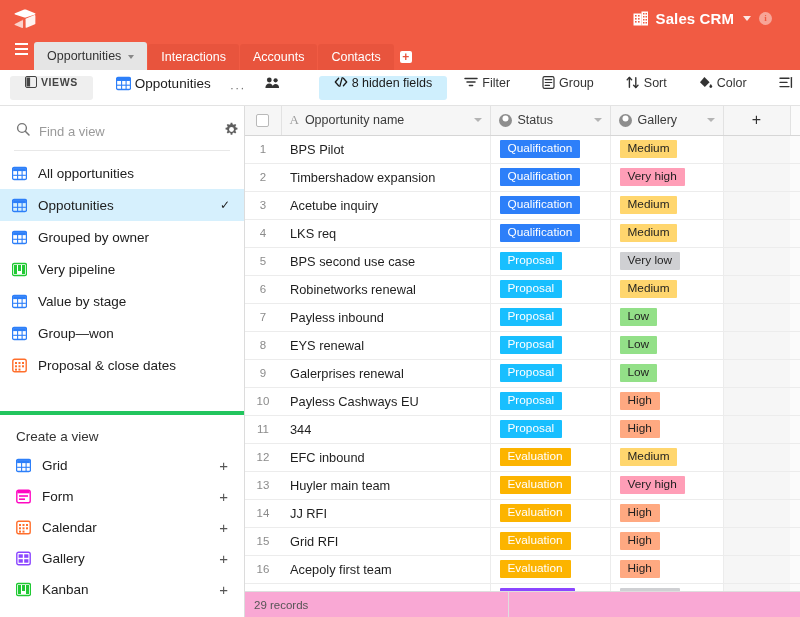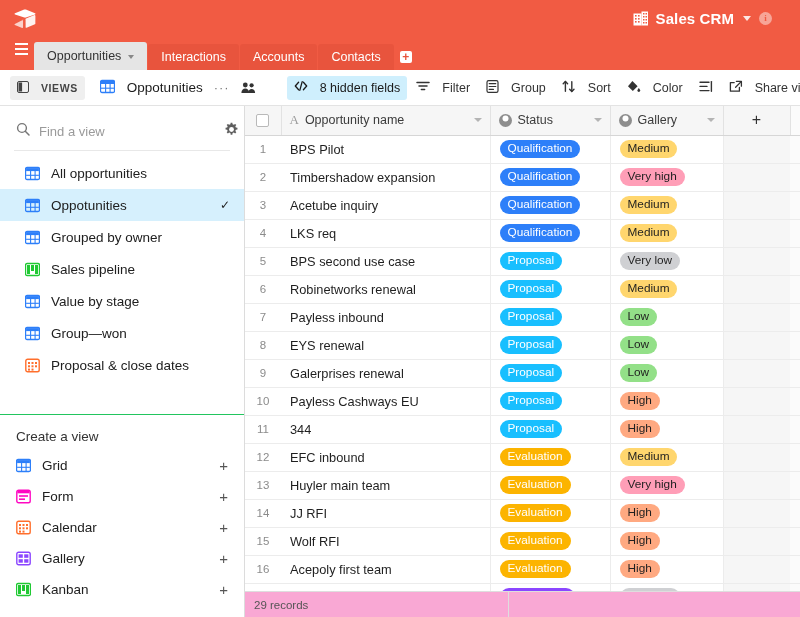--- a/index.html
+++ b/index.html
@@ -100,22 +100,22 @@
     height: 36px; flex: 0 0 36px;
     background: #ffffff;
     display: flex; align-items: center;
     padding: 0 10px;
     gap: 2px;
     border-bottom: 1px solid #e3e3e3;
     font-size: 12.5px;
     color: #333;
   }
   .tb-btn {
-    display: flex; align-items: center; gap: 12px;
-    height: 24px; padding: 0 7px;
+    display: flex; gap: 4px;
+    height: 24px; padding: 0 15px;
     border-radius: 3px;
     color: #333; white-space: nowrap;
   }
   .tb-views {
     background: #efefef;
     font-size: 10.5px; letter-spacing: 0.6px; font-weight: 600;
     color: #444; text-transform: uppercase;
     margin-right: 6px;
   }
   .tb-hidden {
@@ -147,29 +147,29 @@
     border: none; outline: none; flex: 1;
     font-size: 13px; color: #333;
     font-family: inherit; background: transparent;
   }
   .search-input::placeholder { color: #9a9a9a; }
   .divider { height: 1px; background: #e8e8e8; margin: 2px 14px 0 14px; }
 
   .view-list { padding: 6px 0 0 0; }
   .view-item {
     display: flex; align-items: center;
-    height: 32px; padding: 0 14px 0 25px; gap: 11px;
+    height: 32px; padding: 0 14px 0 12px; gap: 11px;
     font-size: 13.5px; color: #202020;
   }
   .view-item.selected { background: #d6f0fd; }
   .view-item .check { margin-left: auto; font-size: 12px; color: #222; }
 
   .createview {
     margin-top: auto;
-    border-top: 1px solid #22c55e;
+    border-top: 4px solid #22c55e;
     padding: 14px 0 12px 0;
   }
   .createview h4 {
     font-size: 13.5px; font-weight: normal; color: #333;
     padding: 0 16px 6px 16px;
   }
   .cv-item {
     display: flex; align-items: center;
     height: 31px; padding: 0 16px; gap: 11px;
     font-size: 13.5px; color: #202020;
@@ -247,21 +247,21 @@
   tbody td.rownum {
     color: #8b8b8b; font-size: 11.5px; text-align: center; padding: 0;
     border-right: none;
   }
   tbody td.cell-add, tbody td.cell-rest { background: #f6f6f6; border-right: none; }
   tbody td.cell-rest { background:#fbfbfb; }
 
   .badge {
     display: inline-block;
     padding: 2px 8px 3px 8px;
-    border-radius: 9px;
+    border-radius: 1px;
     font-size: 11.8px;
     line-height: 1.1;
     color: #fff;
     white-space: nowrap;
   }
   .badge.dark { color: #1f1f1f; }
 
   .footer {
     height: 26px; flex: 0 0 26px;
     background: #f9a8d4;
@@ -518,21 +518,21 @@
         </div>
         <div class="view-item">
           <span class="sq">
             <svg width="15" height="15" viewBox="0 0 15 15">
                 <rect x="0.5" y="1.5" width="14" height="12" rx="1.6" fill="none" stroke="#20c933" stroke-width="1.4"></rect>
                 <rect x="2" y="3" width="3" height="9" fill="#20c933"></rect>
                 <rect x="6" y="3" width="3" height="6" fill="#20c933"></rect>
                 <rect x="10" y="3" width="3" height="9" fill="#20c933"></rect>
               </svg>
           </span>
-          <span>Sales pipeline</span>
+          <span>Very pipeline</span>
         </div>
         <div class="view-item">
           <span class="sq">
             <svg width="15" height="15" viewBox="0 0 15 15">
                 <rect x="0.5" y="1.5" width="14" height="12" rx="1.6" fill="none" stroke="#2d7ff9" stroke-width="1.4"></rect>
                 <rect x="1.1" y="2.1" width="12.8" height="3" fill="#2d7ff9"></rect>
                 <line x1="5.6" y1="5.1" x2="5.6" y2="13.4" stroke="#2d7ff9" stroke-width="1.1"></line>
                 <line x1="10.1" y1="5.1" x2="10.1" y2="13.4" stroke="#2d7ff9" stroke-width="1.1"></line>
                 <line x1="1.1" y1="9.3" x2="13.9" y2="9.3" stroke="#2d7ff9" stroke-width="1.1"></line>
               </svg>
@@ -798,21 +798,21 @@
               <tr>
                 <td class="rownum">14</td>
                 <td>JJ RFI</td>
                 <td><span class="badge" style="background: rgb(252, 180, 0);">Evaluation</span></td>
                 <td><span class="badge dark" style="background: rgb(255, 169, 129);">High</span></td>
                 <td class="cell-add"></td>
                 <td class="cell-rest"></td>
               </tr>
               <tr>
                 <td class="rownum">15</td>
-                <td>Wolf RFI</td>
+                <td>Grid RFI</td>
                 <td><span class="badge" style="background: rgb(252, 180, 0);">Evaluation</span></td>
                 <td><span class="badge dark" style="background: rgb(255, 169, 129);">High</span></td>
                 <td class="cell-add"></td>
                 <td class="cell-rest"></td>
               </tr>
               <tr>
                 <td class="rownum">16</td>
                 <td>Acepoly first team</td>
                 <td><span class="badge" style="background: rgb(252, 180, 0);">Evaluation</span></td>
                 <td><span class="badge dark" style="background: rgb(255, 169, 129);">High</span></td>

